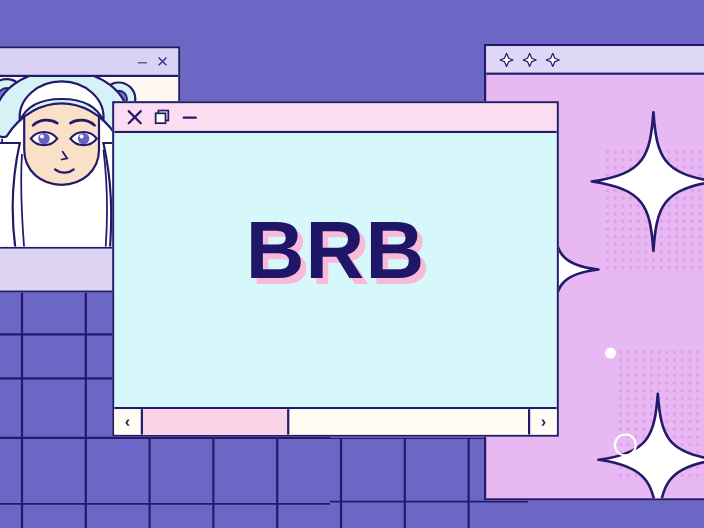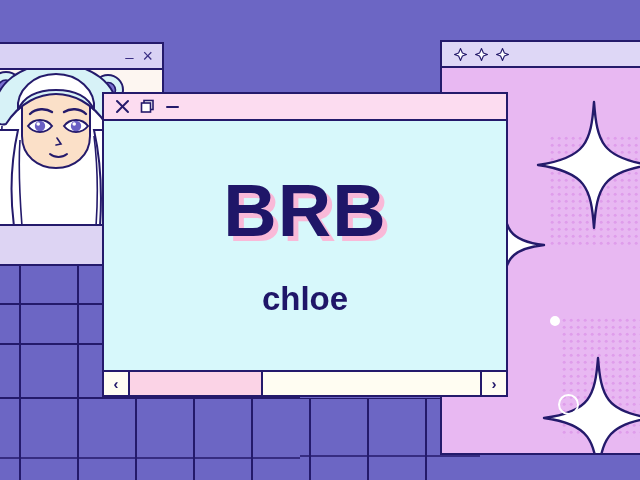--- a/index.html
+++ b/index.html
@@ -413,21 +413,20 @@
       <span class="tb-icon">
         <svg width="15" height="15" viewBox="0 0 15 15">
           <line x1="2" y1="8" x2="13" y2="8" stroke="#241A6B" stroke-width="2" stroke-linecap="round"></line>
         </svg>
       </span>
     </div>
 
     <div class="brb-body">
       <div class="brb-heading">BRB</div>
       <div class="brb-sub">
-        <span>chloe</span>
       </div>
     </div>
 
     <div class="brb-scrollbar">
       <div class="sb-btn left">‹</div>
       <div class="sb-track">
         <div class="sb-thumb" style="width: 38%;"></div>
       </div>
       <div class="sb-btn right">›</div>
     </div>

